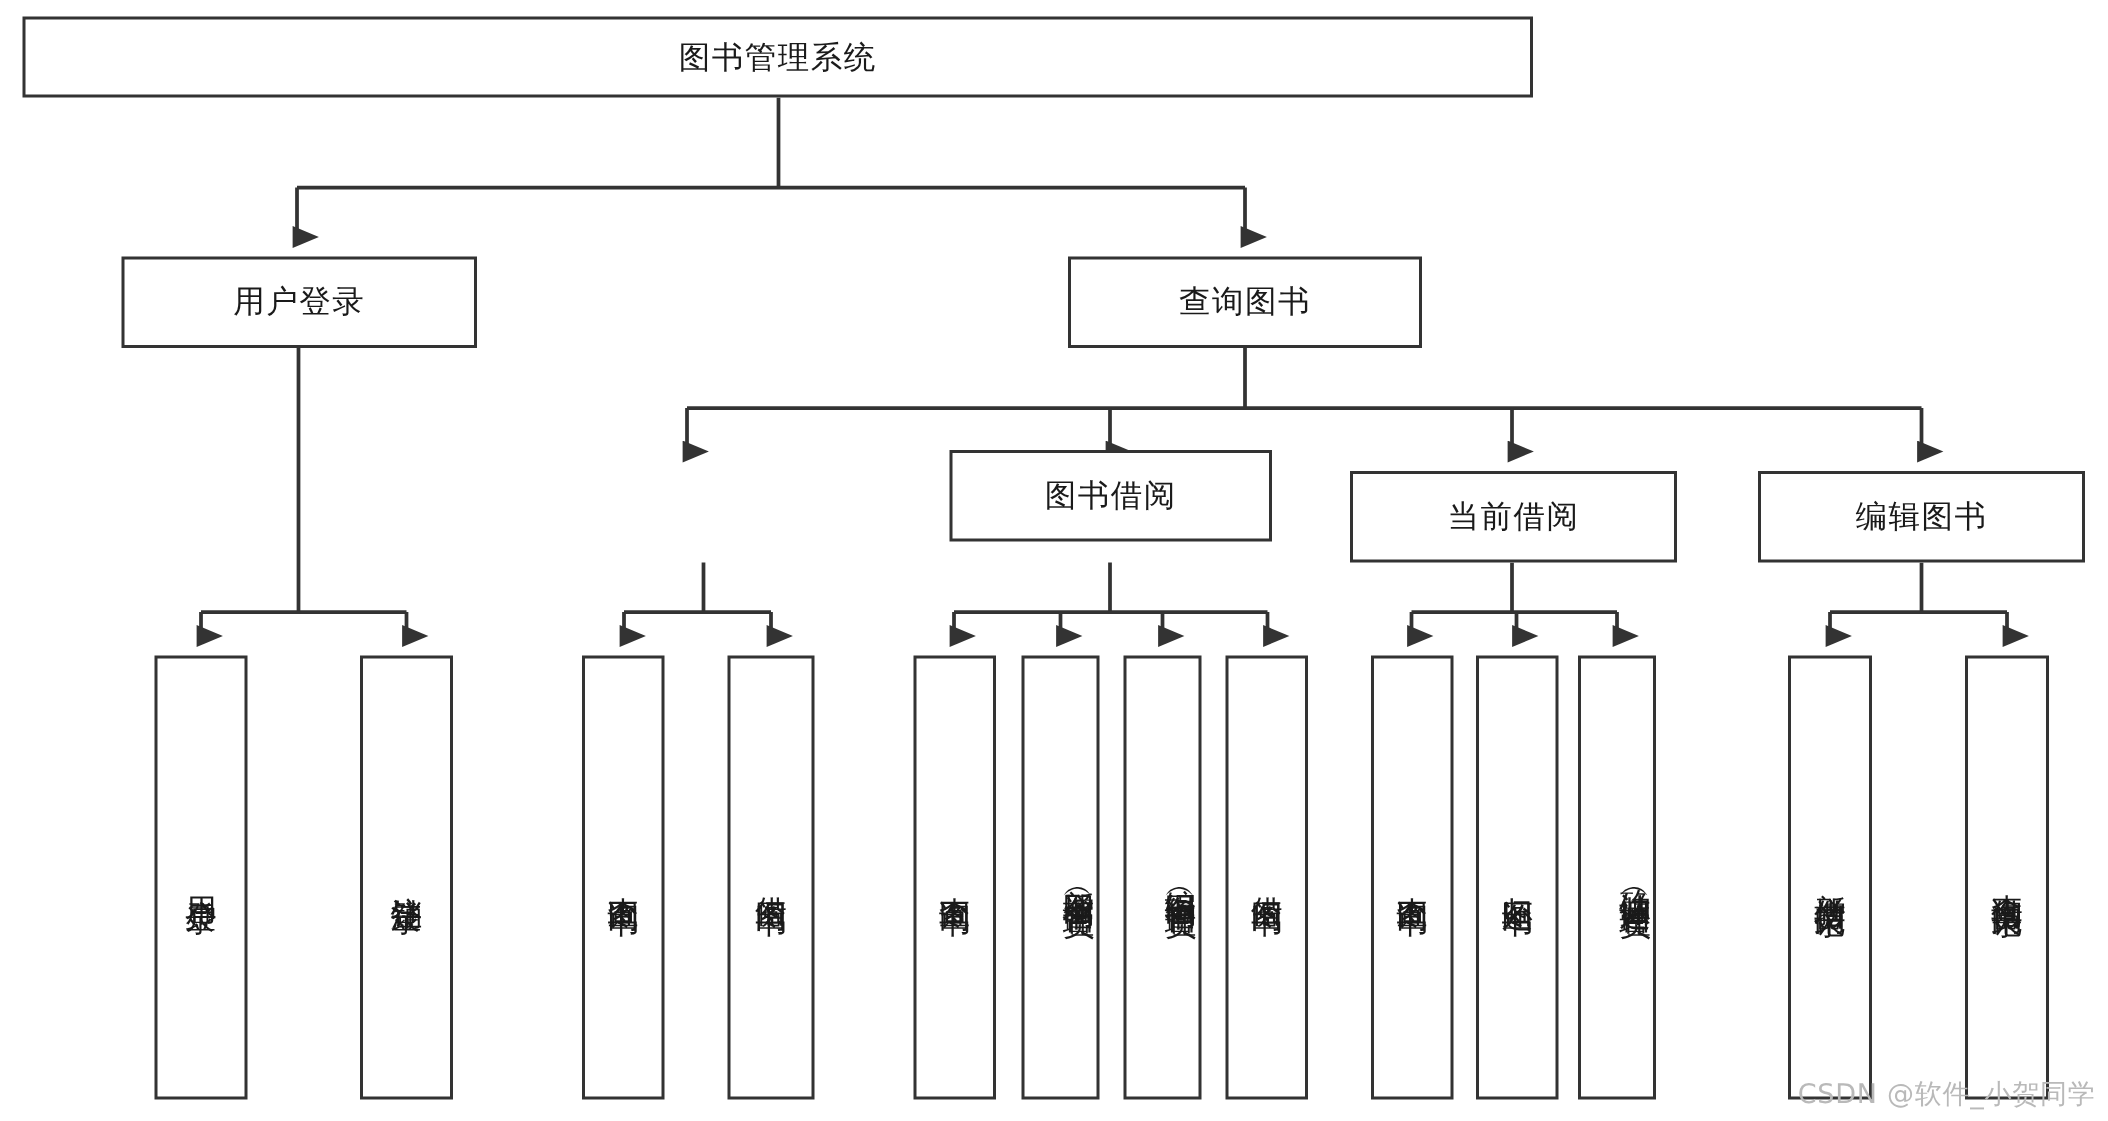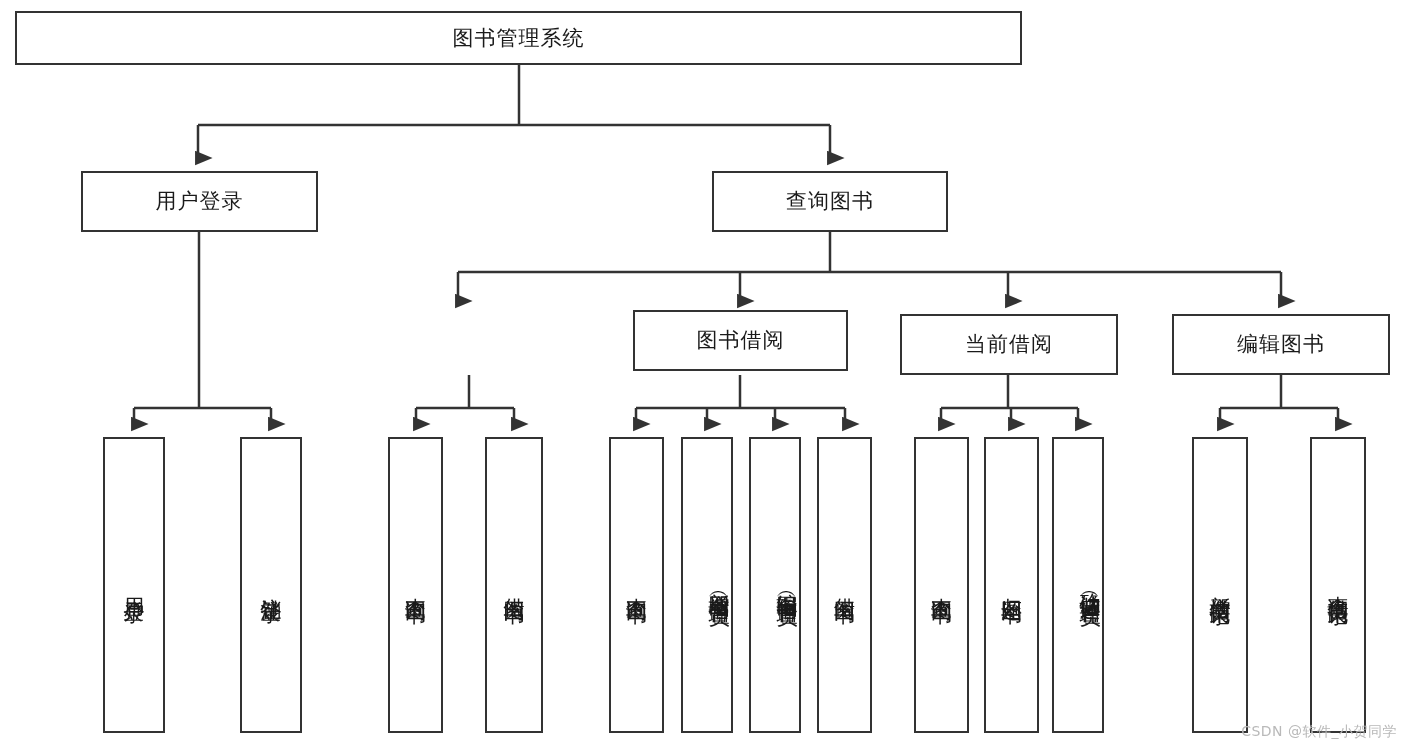--- a/index.html
+++ b/index.html
@@ -50,21 +50,21 @@
     left: 0;
     top: 0;
     width: 1405px;
     height: 747px;
     pointer-events: none;
   }
   .watermark {
     position: absolute;
     right: 8px;
     bottom: 6px;
-    font-size: 14px;
+    font-size: 18px;
     color: #b9b9b9;
     letter-spacing: 0.5px;
     white-space: nowrap;
   }
 </style>
 </head>
 <body>
 
 <div id="canvas">
 
@@ -116,21 +116,21 @@
       <path d="M 1220 408 L 1220 424" marker-end="url(#arrow)"></path>
       <path d="M 1338 408 L 1338 424" marker-end="url(#arrow)"></path>
     </g>
   </svg>
 
   <div class="node horiz" style="left: 15px; top: 11px; width: 1007px; height: 54px;">图书管理系统</div>
 
   <div class="node horiz" style="left: 81px; top: 171px; width: 237px; height: 61px;">用户登录</div>
   <div class="node horiz" style="left: 712px; top: 171px; width: 236px; height: 61px;">查询图书</div>
 
-  <div class="node horiz" style="left: 633px; top: 310px; width: 215px; height: 61px;">图书借阅</div>
+  <div class="node horiz" style="left: 633px; top: 300px; width: 215px; height: 61px;">图书借阅</div>
   <div class="node horiz" style="left: 900px; top: 314px; width: 218px; height: 61px;">当前借阅</div>
   <div class="node horiz" style="left: 1172px; top: 314px; width: 218px; height: 61px;">编辑图书</div>
 
   <div class="node vert mid" style="left: 103px; top: 437px; width: 62px; height: 296px;">用户登录</div>
   <div class="node vert mid" style="left: 240px; top: 437px; width: 62px; height: 296px;">注销登录</div>
   <div class="node vert mid" style="left: 388px; top: 437px; width: 55px; height: 296px;">查询图书</div>
   <div class="node vert mid" style="left: 485px; top: 437px; width: 58px; height: 296px;">借阅图书</div>
   <div class="node vert mid" style="left: 609px; top: 437px; width: 55px; height: 296px;">查询图书</div>
   <div class="node vert" style="left: 681px; top: 437px; width: 52px; height: 296px;">新增图书（管理员）</div>
   <div class="node vert" style="left: 749px; top: 437px; width: 52px; height: 296px;">编辑图书（管理员）</div>

